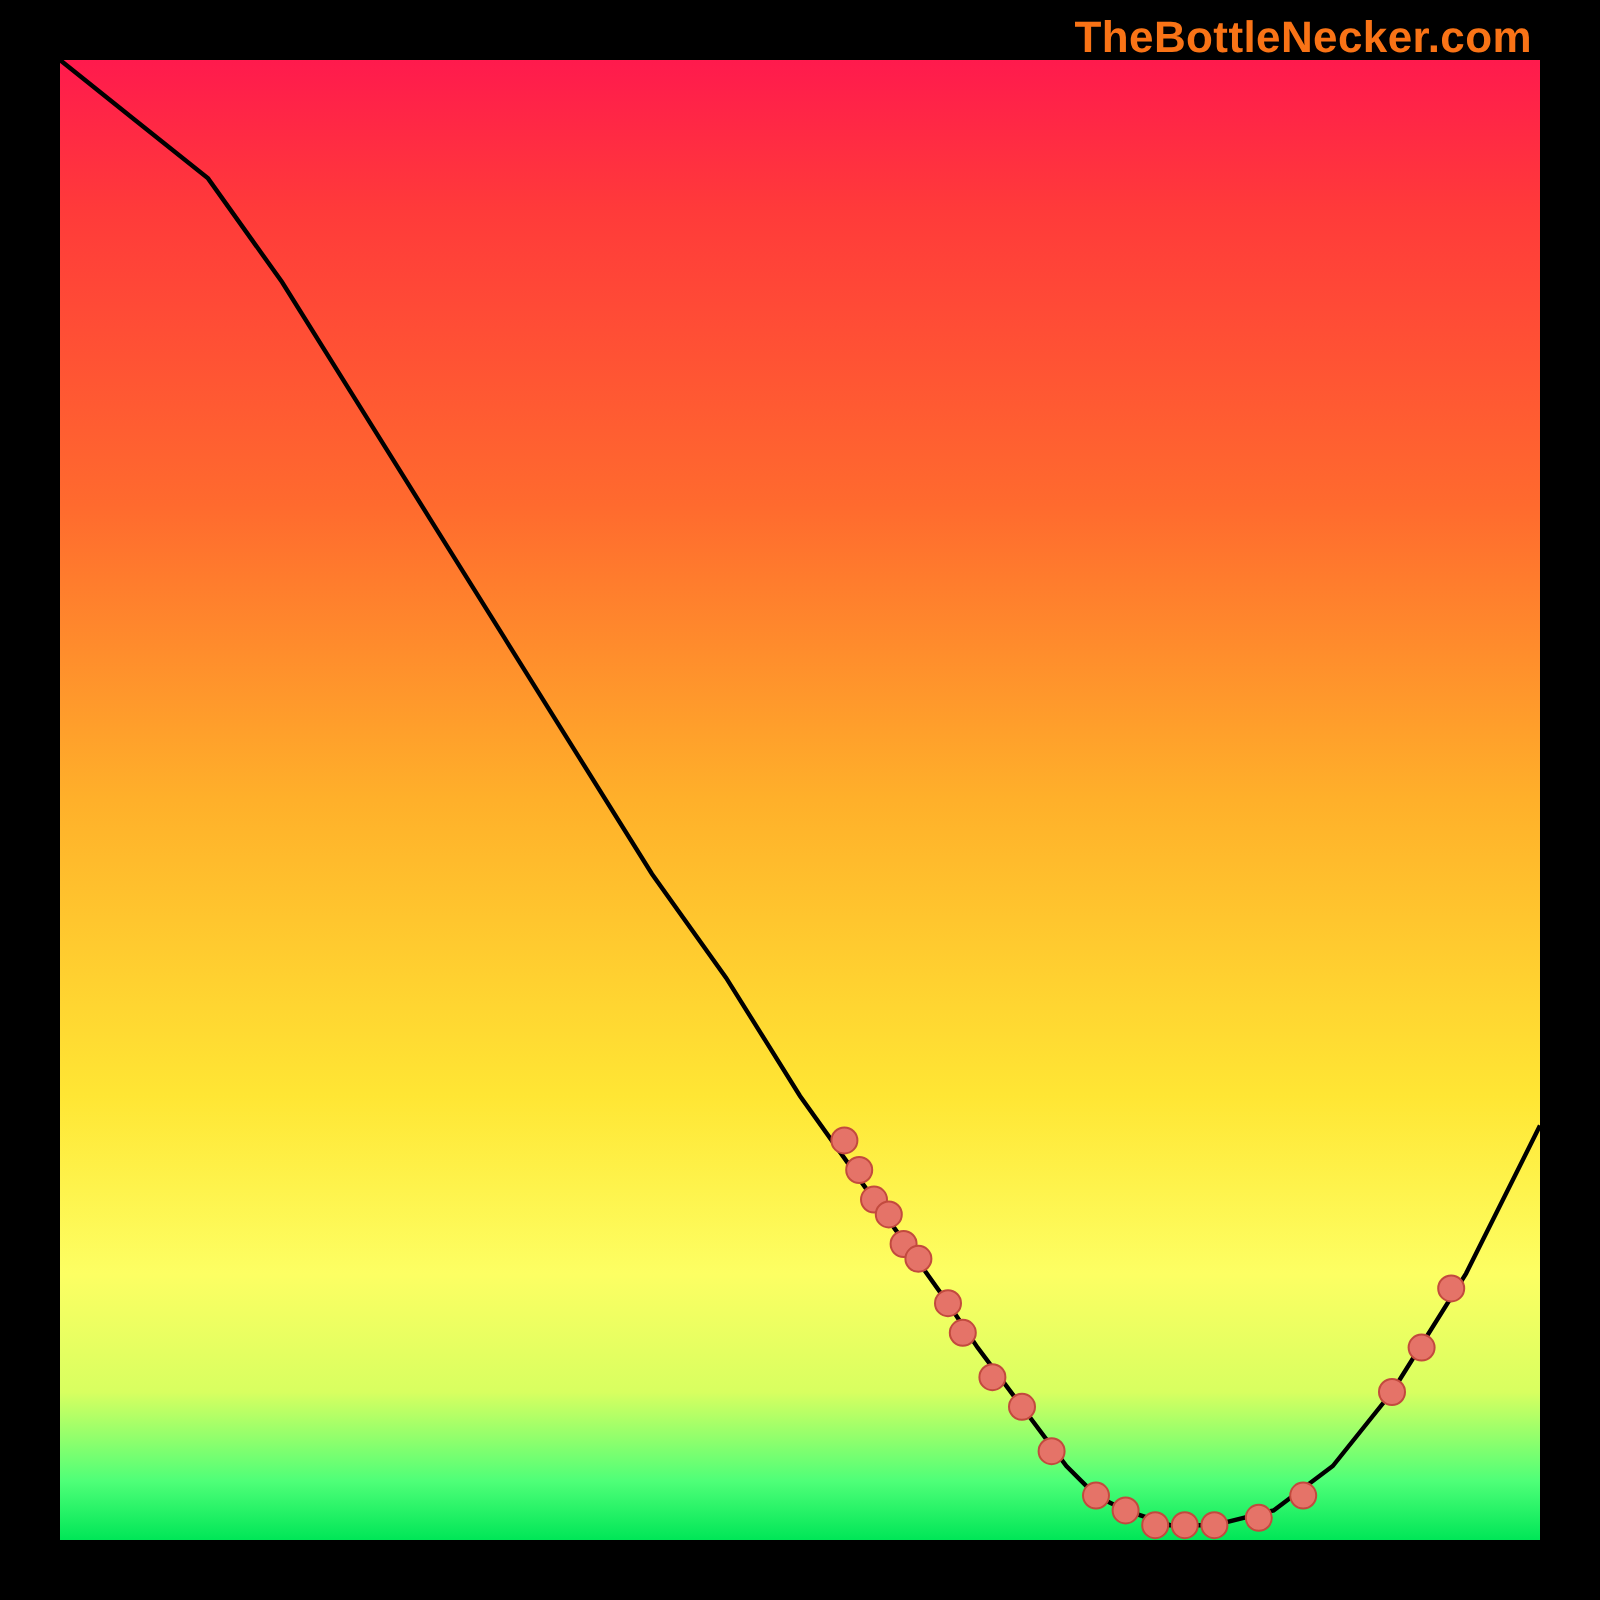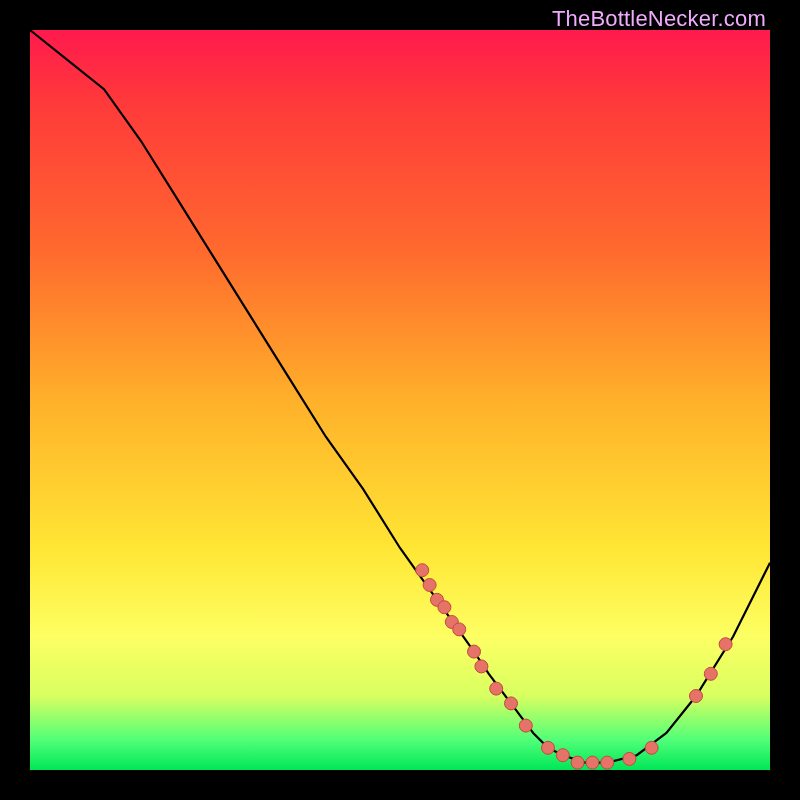--- a/index.html
+++ b/index.html
@@ -36,23 +36,23 @@
       #fdff63 82%,
       #d8ff60 90%,
       #4fff78 96%,
       #00e657 100%
     );
   }
   .watermark {
     position: absolute;
     top: 6px;
     right: 34px;
-    color: #f0abfc;
+    color: #f97316;
     font-size: 22px;
-    font-weight: 400;
+    font-weight: 700;
     letter-spacing: 0.2px;
     user-select: none;
   }
   svg.curve {
     position: absolute;
     left: 0;
     top: 0;
     width: 740px;
     height: 740px;
     overflow: visible;

